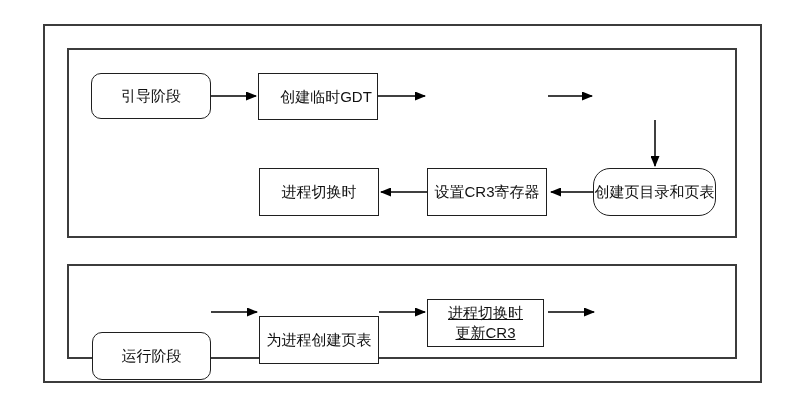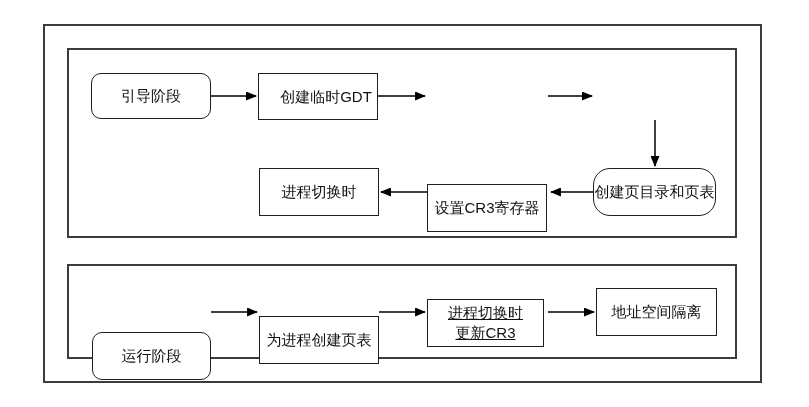--- a/index.html
+++ b/index.html
@@ -48,21 +48,21 @@
     white-space: nowrap;
   }
   .node.rounded { border-radius: 10px; }
 
   
   .n-boot-phase        { left: 91px;  top: 73px;  width: 120px; height: 46px; }
   .n-create-temp-gdt   { left: 258px; top: 73px;  width: 120px; height: 47px; padding-left: 16px; }
   .n-load-gdt          { left: 427px; top: 72px;  width: 121px; height: 48px; }
   .n-set-seg-reg       { left: 594px; top: 72px;  width: 122px; height: 48px; }
   .n-enable-paging     { left: 259px; top: 168px; width: 120px; height: 48px; }
-  .n-set-cr3           { left: 427px; top: 184px; width: 120px; height: 48px; }
+  .n-set-cr3           { left: 427px; top: 168px; width: 120px; height: 48px; }
   .n-create-page-dir   { left: 593px; top: 168px; width: 123px; height: 48px; border-radius: 17px; }
   .n-runtime-phase     { left: 92px;  top: 288px; width: 119px; height: 48px; margin-top: 44px; }
   .n-create-proc-pt    { left: 259px; top: 288px; width: 120px; height: 48px; margin-top: 28px; }
   .n-proc-switch       { left: 427px; top: 299px; width: 117px; height: 48px; text-decoration: underline; }
   .n-addr-isolation    { left: 596px; top: 288px; width: 121px; height: 48px; }
 </style>
 </head>
 <body>
 
 <div class="canvas">
@@ -107,17 +107,14 @@
   <div class="node rounded n-runtime-phase">
     <span>运行阶段</span>
   </div>
   <div class="node n-create-proc-pt">
     <span>为进程创建页表</span>
   </div>
   <div class="node n-proc-switch">
     <span>进程切换时</span>
     <span>更新CR3</span>
   </div>
-  <div class="node n-addr-isolation">
-    <span>地址空间隔离</span>
-  </div>
 
 </div>
 
 </body></html>

